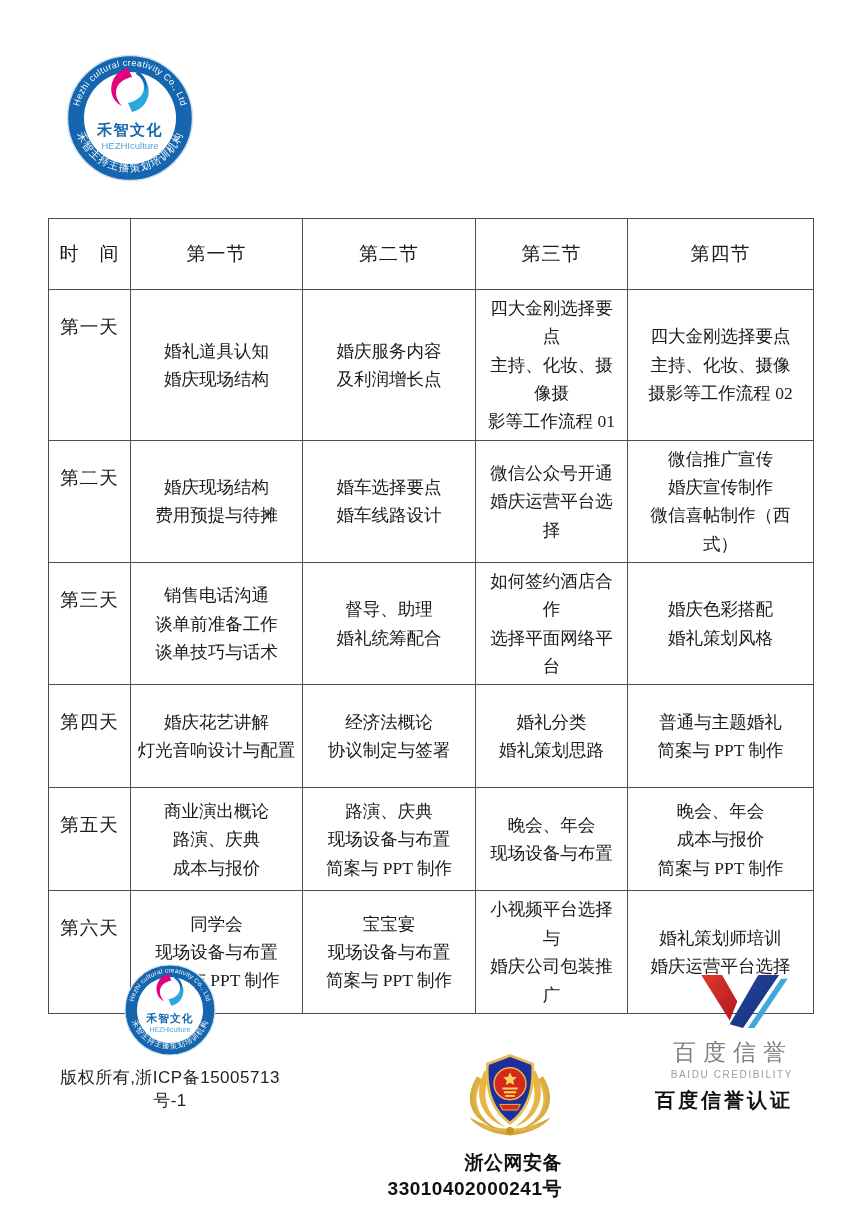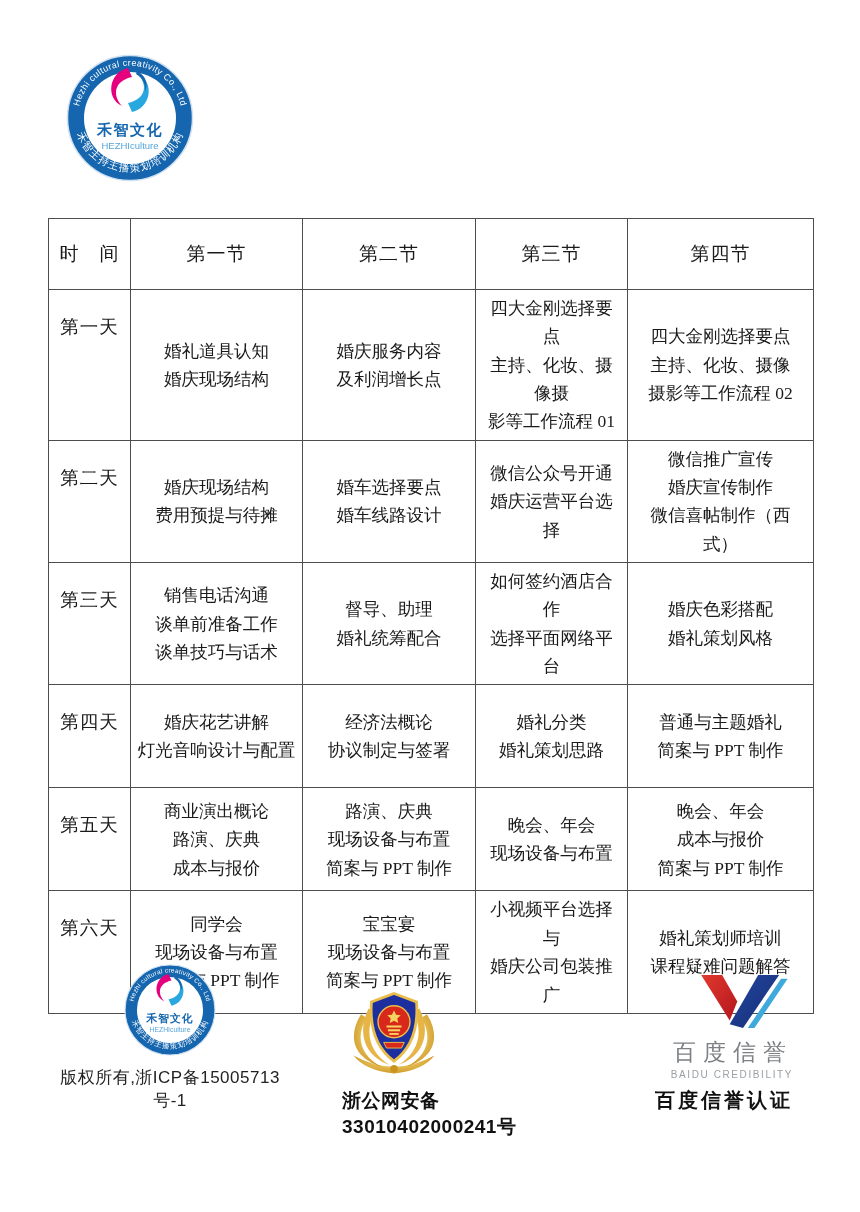--- a/index.html
+++ b/index.html
@@ -38,21 +38,21 @@
     vertical-align:top; padding-top:24px;
     font-size:18.5px; letter-spacing:1px;
   }
   td.session-cell {
     vertical-align:middle; font-size:17.5px; line-height:1.62;
     white-space:pre-line; padding:4px 6px;
   }
 
   
   .footer-left  { position:absolute; left:55px;  top:964px; width:230px; text-align:center; }
-  .footer-mid   { position:absolute; left:342px; top:986px; width:220px; text-align:left; }
+  .footer-mid   { position:absolute; left:342px; top:1048px; width:220px; text-align:right; }
   .footer-right { position:absolute; left:618px; top:973px; width:175px; text-align:right; }
 
   .copyright-text {
     margin-top:6px; font-size:17px; color:#222222; letter-spacing:0.5px;
   }
   .police-text {
     margin-top:4px; font-size:19px; font-weight:700; color:#111111; letter-spacing:0.5px;
   }
   .baidu-cn {
     margin-top:3px; font-size:23px; color:#7d8084; letter-spacing:7px;
@@ -221,21 +221,21 @@
         <td class="day-cell">第六天</td>
         <td class="session-cell">同学会
 现场设备与布置
 简案与 PPT 制作</td>
         <td class="session-cell">宝宝宴
 现场设备与布置
 简案与 PPT 制作</td>
         <td class="session-cell">小视频平台选择与
 婚庆公司包装推广</td>
         <td class="session-cell">婚礼策划师培训
-课程疑难问题解答</td>
+婚庆运营平台选择</td>
       </tr>
     </tbody>
   </table>
 
   <div class="footer-left">
     <span>
       <svg width="92" height="92">
           <use href="#hezhi-logo"></use>
         </svg>
     </span>

